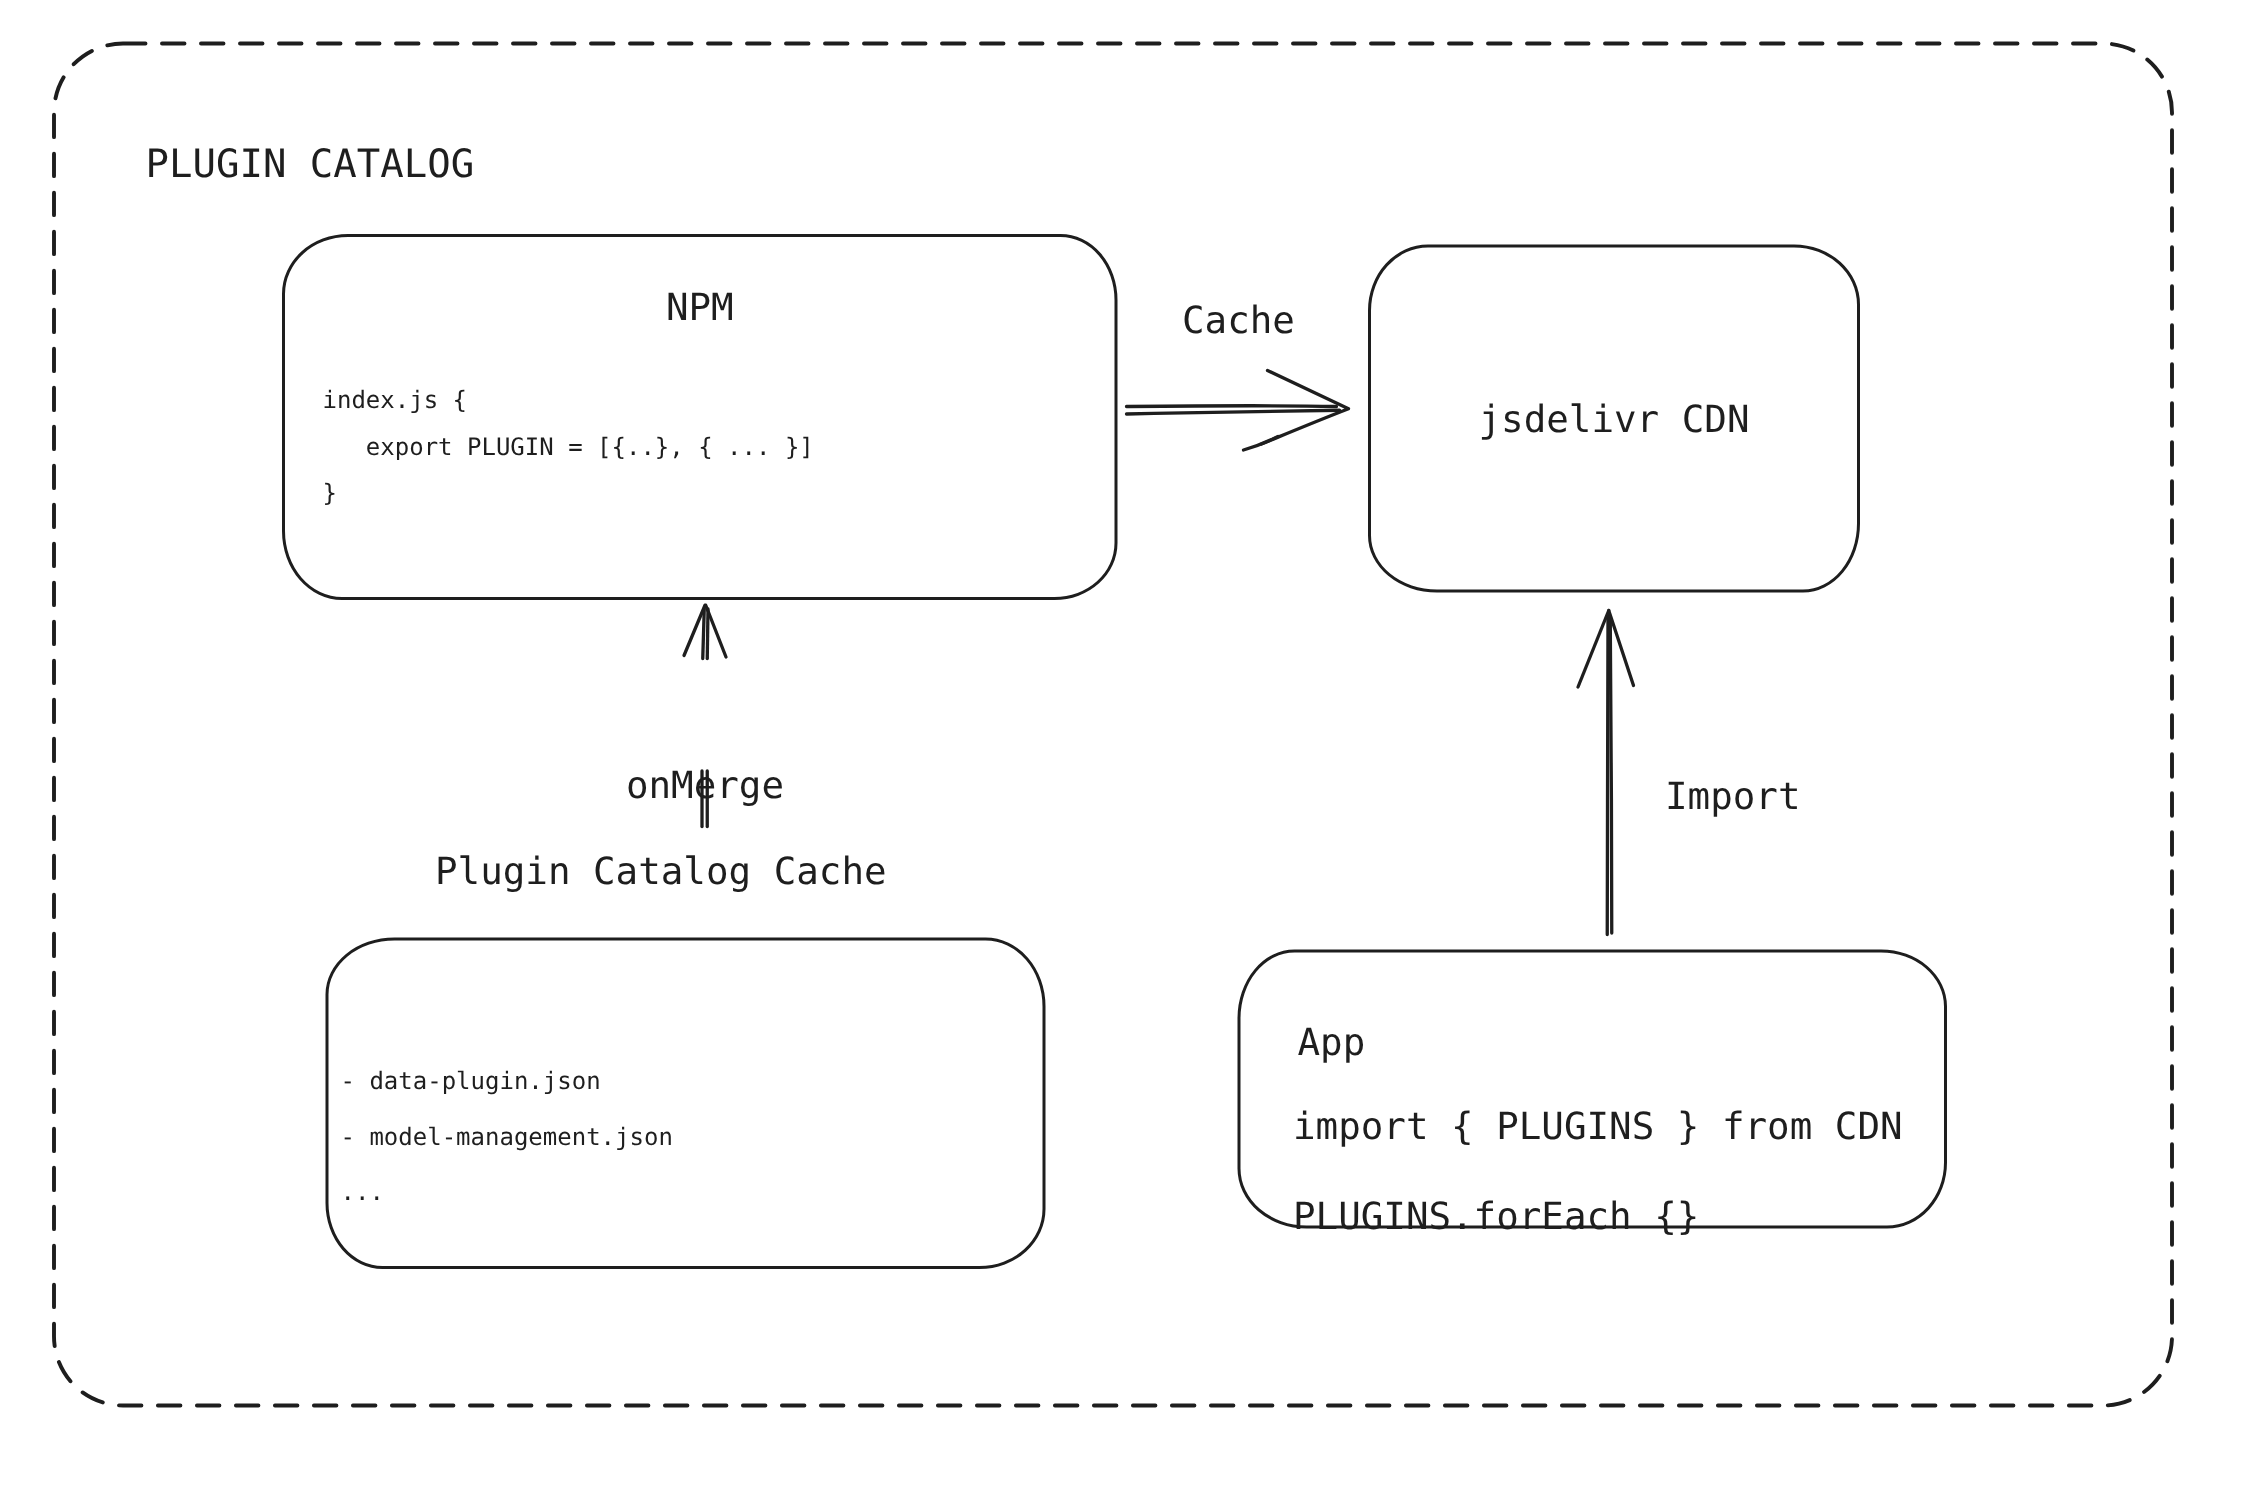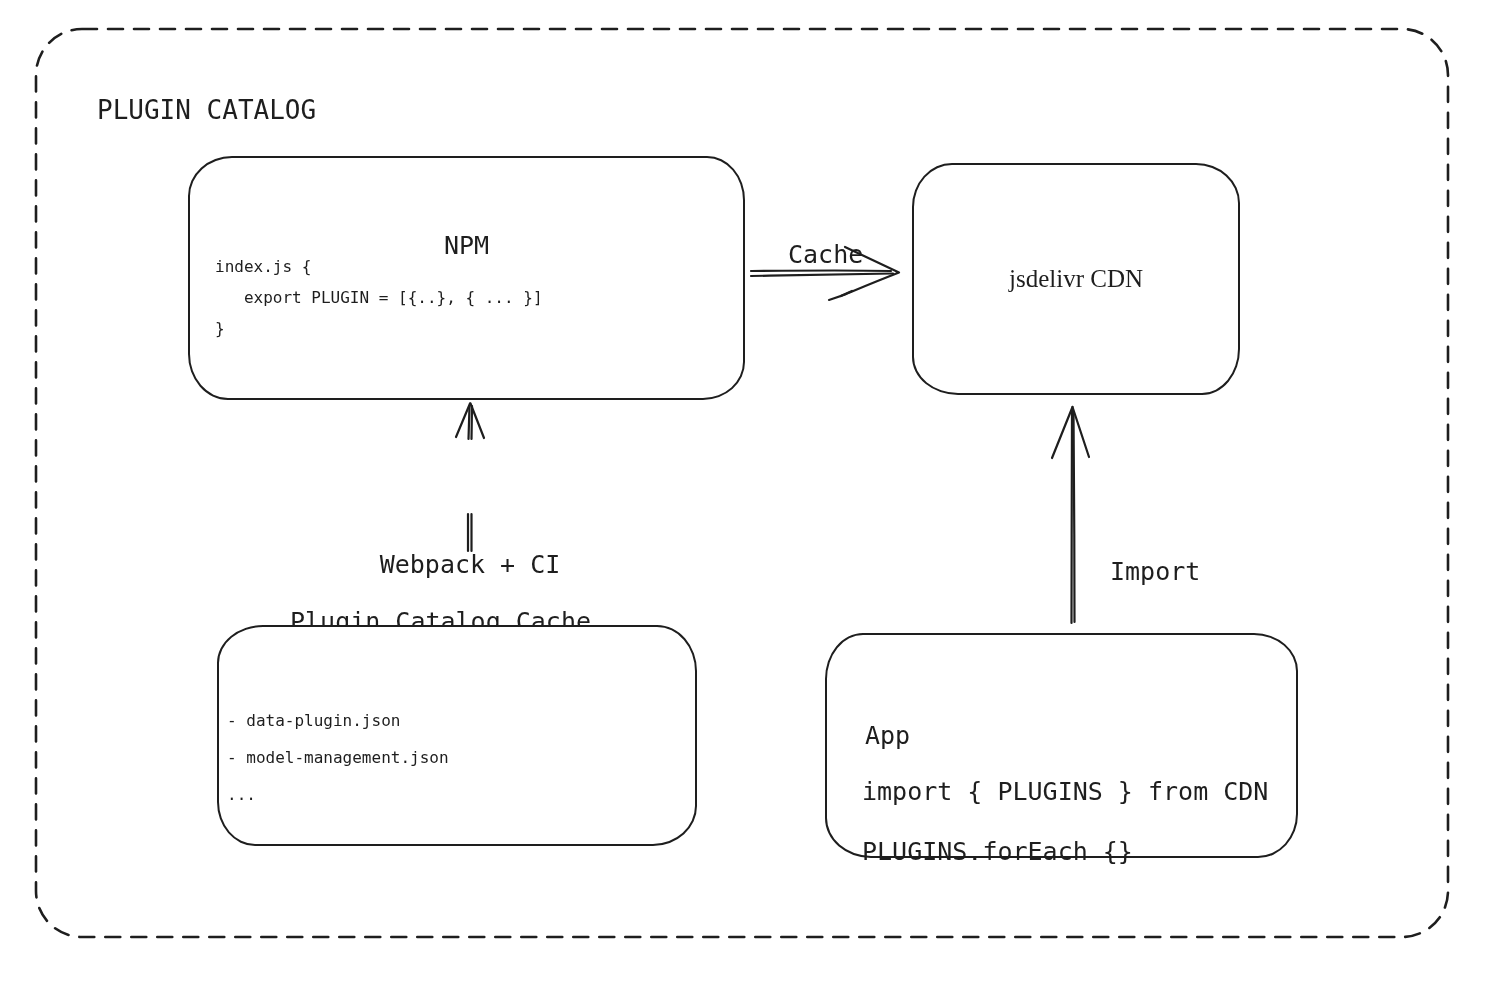--- a/index.html
+++ b/index.html
@@ -29,35 +29,35 @@
   .arrows rect.frame { stroke-width: 2.6; stroke-dasharray: 15 11; }
   .box {
     position: absolute;
     border: 2.2px solid var(--stroke, #1e1e1e);
     background: #ffffff;
     box-sizing: border-box;
   }
   .box-npm  { left:188px; top:156px; width:557px; height:244px; border-radius: 44px 38px 42px 40px / 40px 44px 38px 46px; }
   .box-cdn  { left:912px; top:163px; width:328px; height:232px; border-radius: 40px 44px 38px 46px / 44px 40px 46px 38px; }
   .box-repo { left:217px; top:625px; width:480px; height:221px; border-radius: 46px 40px 44px 38px / 38px 46px 40px 44px; }
-  .box-app  { left:825px; top:633px; width:473px; height:225px; border-radius: 38px 44px 40px 46px / 46px 38px 44px 40px; }
+  .box-app  { left:825px; top:633px; width:473px; height:186px; border-radius: 38px 44px 40px 46px / 46px 38px 44px 40px; }
   .t {
     position: absolute;
     white-space: pre;
     font-size: 16px;
     line-height: 31px;
     color: var(--stroke, #1e1e1e);
   }
-  .t25 { font-size: 25px; margin-top: 41px; }
+  .t25 { font-size: 25px; }
   .t26 { font-size: 26px; margin-top: 19px; }
   .center { text-align: center; }
   .cdn-label {
     position: absolute; inset: 0;
     display: flex; align-items: center; justify-content: center;
-    font-size: 25px; white-space: pre; font-family: Liberation Serif, serif;
+    font-size: 25px; white-space: pre;
   }
   .repo-lines .t { line-height: 37px; }
 </style>
 </head>
 <body>
 
 <div class="canvas">
 
   <svg class="arrows" viewBox="0 0 1506 1002">
 
@@ -85,21 +85,20 @@
       <path d="M1072.5 407 L 1052 458"></path>
       <path d="M1072.5 407 L 1089 457"></path>
     </g>
   </svg>
 
   <div class="t t26" style="left:97px; top:76px;">PLUGIN CATALOG</div>
 
   <div class="t t25" style="left:788px; top:198px;">Cache</div>
 
   <div class="t t25 center" style="left:368px; top:444px; width:204px; line-height:32px;">
-    <div>Webpack + CI</div>
     <div>onMerge</div>
   </div>
 
   <div class="t t25" style="left:290px; top:565px;">Plugin Catalog Cache</div>
 
   <div class="t t25" style="left:1110px; top:515px;">Import</div>
 
   <div class="box box-npm">
     <div class="t t25 center" style="left:0; top:31px; width:100%;">NPM</div>
     <div>

